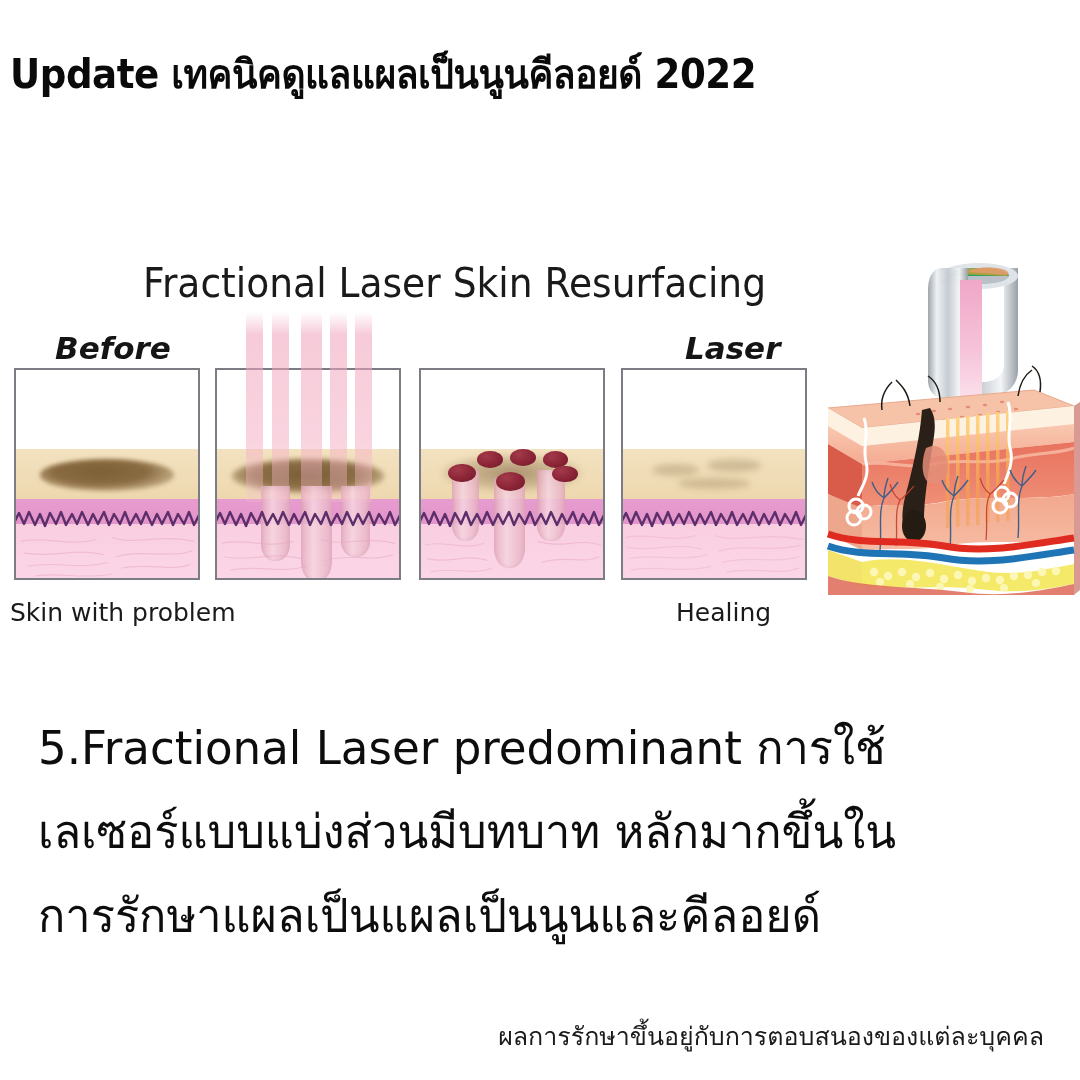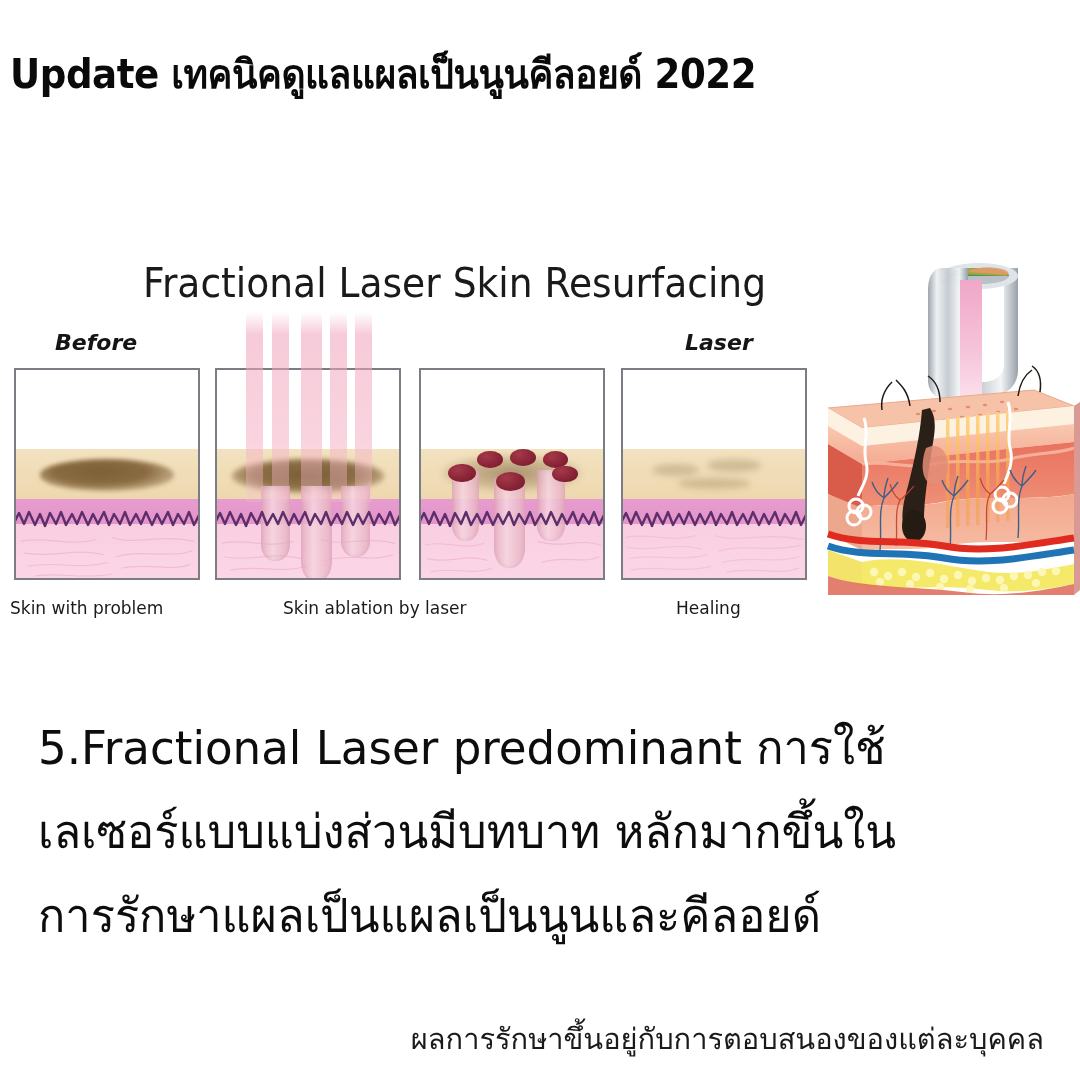--- a/index.html
+++ b/index.html
@@ -161,21 +161,21 @@
     font-size: 40px;
     color: #1a1a1a;
     white-space: nowrap;
     font-family: "DejaVu Sans", "Liberation Sans", sans-serif;
     transform: scaleX(0.94);
     transform-origin: left center;
   }
   .ba-label {
     position: absolute;
     top: 190px;
-    font-size: 22px;
+    font-size: 31px;
     font-weight: bold;
     font-style: italic;
     color: #151515;
     font-family: "DejaVu Sans", "Liberation Sans", sans-serif;
   }
   .ba-before { left: 55px; }
   .ba-after  { left: 685px; }
 
   .panels {
     position: absolute;
@@ -293,21 +293,21 @@
 
   .captions {
     position: absolute;
     left: 0;
     top: 458px;
     width: 820px;
     height: 40px;
   }
   .caption {
     position: absolute;
-    font-size: 17px;
+    font-size: 25px;
     color: #1a1a1a;
     white-space: nowrap;
     font-family: "DejaVu Sans", "Liberation Sans", sans-serif;
   }
   .c1 { left: 10px; }
   .c2 { left: 283px; }
   .c3 { left: 676px; }
 
   
   .skin3d {
@@ -331,21 +331,21 @@
     color: #0d0d0d;
     white-space: nowrap;
     font-family: "DejaVu Sans", "Liberation Sans", sans-serif;
     transform: scaleX(0.96);
     transform-origin: left center;
   }
   .footnote {
     position: absolute;
     right: 36px;
     top: 1016px;
-    font-size: 29px;
+    font-size: 25px;
     color: #1a1a1a;
     white-space: nowrap;
     font-family: "DejaVu Sans", "Liberation Sans", sans-serif;
   }
 </style>
 </head>
 <body>
 
 <div class="header">
   <div class="header-title">Update เทคนิคดูแลแผลเป็นนูนคีลอยด์  2022</div>
@@ -481,21 +481,20 @@
             <path d="M8,44 C36,38 62,48 92,40"></path>
               <path d="M108,46 C138,40 162,50 184,42"></path>
           </g>
         </svg>
       </div>
     </div>
   </div>
 
   <div class="captions">
     <div class="caption c1">Skin with problem</div>
-    <div class="caption c2">Skin ablation by laser</div>
     <div class="caption c3">Healing</div>
   </div>
 </div>
 
 <svg class="skin3d" viewBox="0 0 258 345">
   <defs>
     <linearGradient id="metal" x1="0" y1="0" x2="1" y2="0">
       <stop offset="0%" stop-color="#9aa1a8"></stop>
       <stop offset="22%" stop-color="#eef1f3"></stop>
       <stop offset="50%" stop-color="#c4cad0"></stop>

